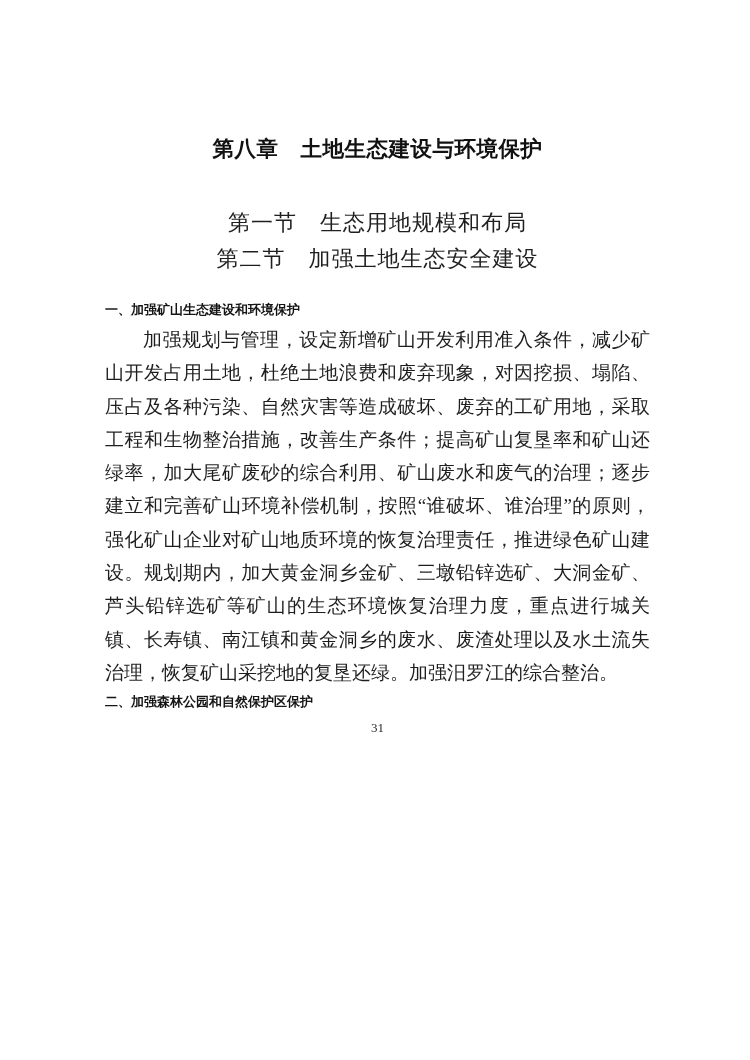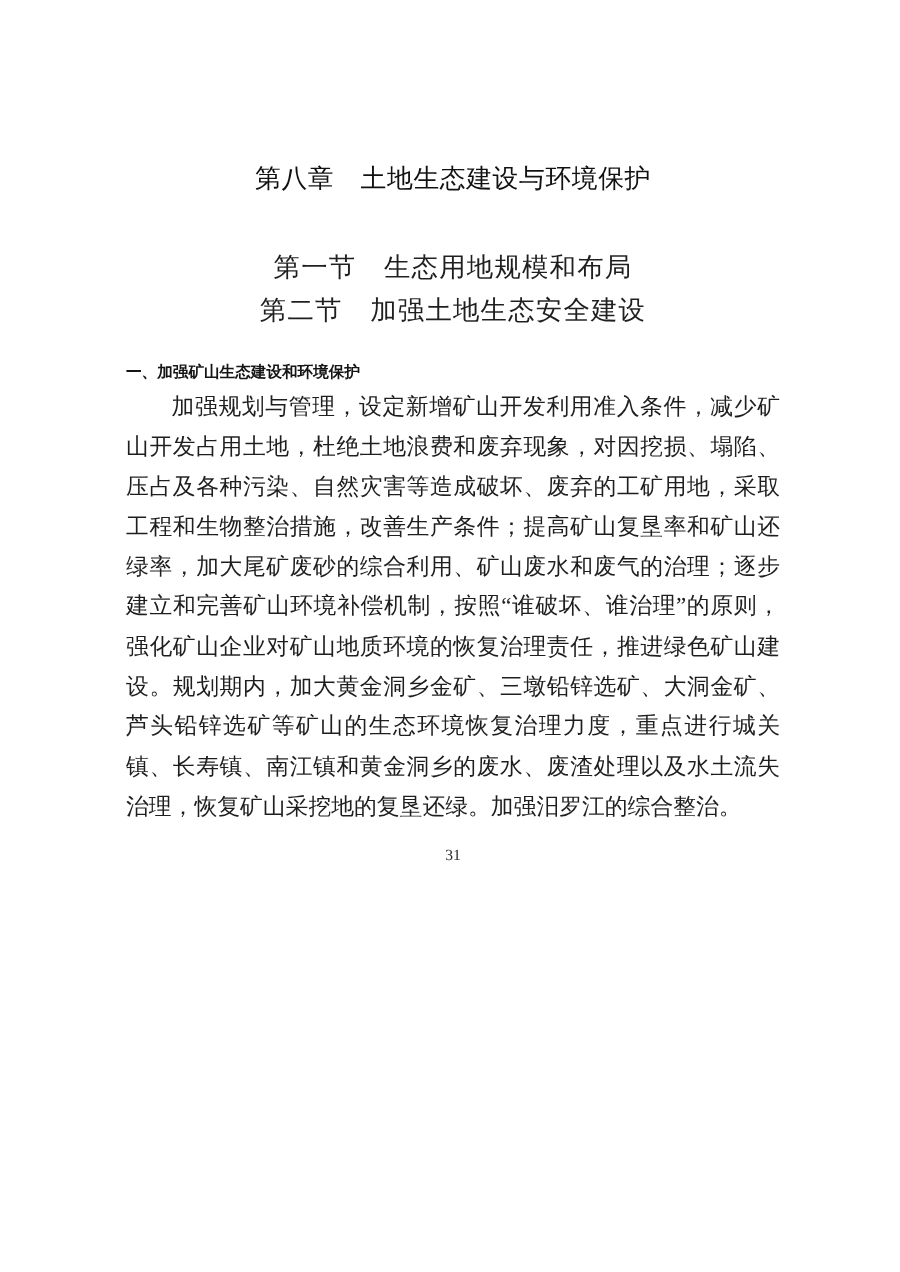--- a/index.html
+++ b/index.html
@@ -14,21 +14,21 @@
     box-sizing: border-box;
     padding: 136px 100px 0 105px;
     background: #ffffff;
     overflow: hidden;
     color: #1f1f1f;
     font-family: "Liberation Serif", "DejaVu Serif", serif;
   }
   .chapter-title {
     margin: 0;
     font-family: "Liberation Sans", "DejaVu Sans", sans-serif;
-    font-weight: 400;
+    font-weight: 700;
     font-size: 21.5px;
     line-height: 26px;
     text-align: center;
     letter-spacing: 0.5px;
     color: #111111;
   }
   .section-heading {
     margin: 0;
     font-family: "Liberation Serif", "DejaVu Serif", serif;
     font-weight: 400;
@@ -68,21 +68,21 @@
     text-align: left;
     color: #151515;
   }
   .subsection-heading.sub-1 {
     margin-top: 23px;
   }
   .subsection-heading.sub-2 {
     margin-top: 0px;
   }
   .page-number {
-    margin-top: 16px;
+    margin-top: 5px;
     font-size: 13px;
     line-height: 15px;
     text-align: center;
     color: #2a2a2a;
   }
 </style>
 </head>
 <body>
 
 <div class="page">
@@ -91,16 +91,17 @@
 
   <h2 class="section-heading first">第一节　生态用地规模和布局</h2>
 
 
   <h2 class="section-heading second">第二节　加强土地生态安全建设</h2>
 
   <h3 class="subsection-heading sub-1">一、加强矿山生态建设和环境保护</h3>
 
   <p class="body-para para-2">加强规划与管理，设定新增矿山开发利用准入条件，减少矿山开发占用土地，杜绝土地浪费和废弃现象，对因挖损、塌陷、压占及各种污染、自然灾害等造成破坏、废弃的工矿用地，采取工程和生物整治措施，改善生产条件；提高矿山复垦率和矿山还绿率，加大尾矿废砂的综合利用、矿山废水和废气的治理；逐步建立和完善矿山环境补偿机制，按照“谁破坏、谁治理”的原则，强化矿山企业对矿山地质环境的恢复治理责任，推进绿色矿山建设。规划期内，加大黄金洞乡金矿、三墩铅锌选矿、大洞金矿、芦头铅锌选矿等矿山的生态环境恢复治理力度，重点进行城关镇、长寿镇、南江镇和黄金洞乡的废水、废渣处理以及水土流失治理，恢复矿山采挖地的复垦还绿。加强汨罗江的综合整治。</p>
 
+  <h3 class="subsection-heading sub-2">二、加强森林公园和自然保护区保护</h3>
 
   <div class="page-number">31</div>
 
 </div>
 
 </body></html>

